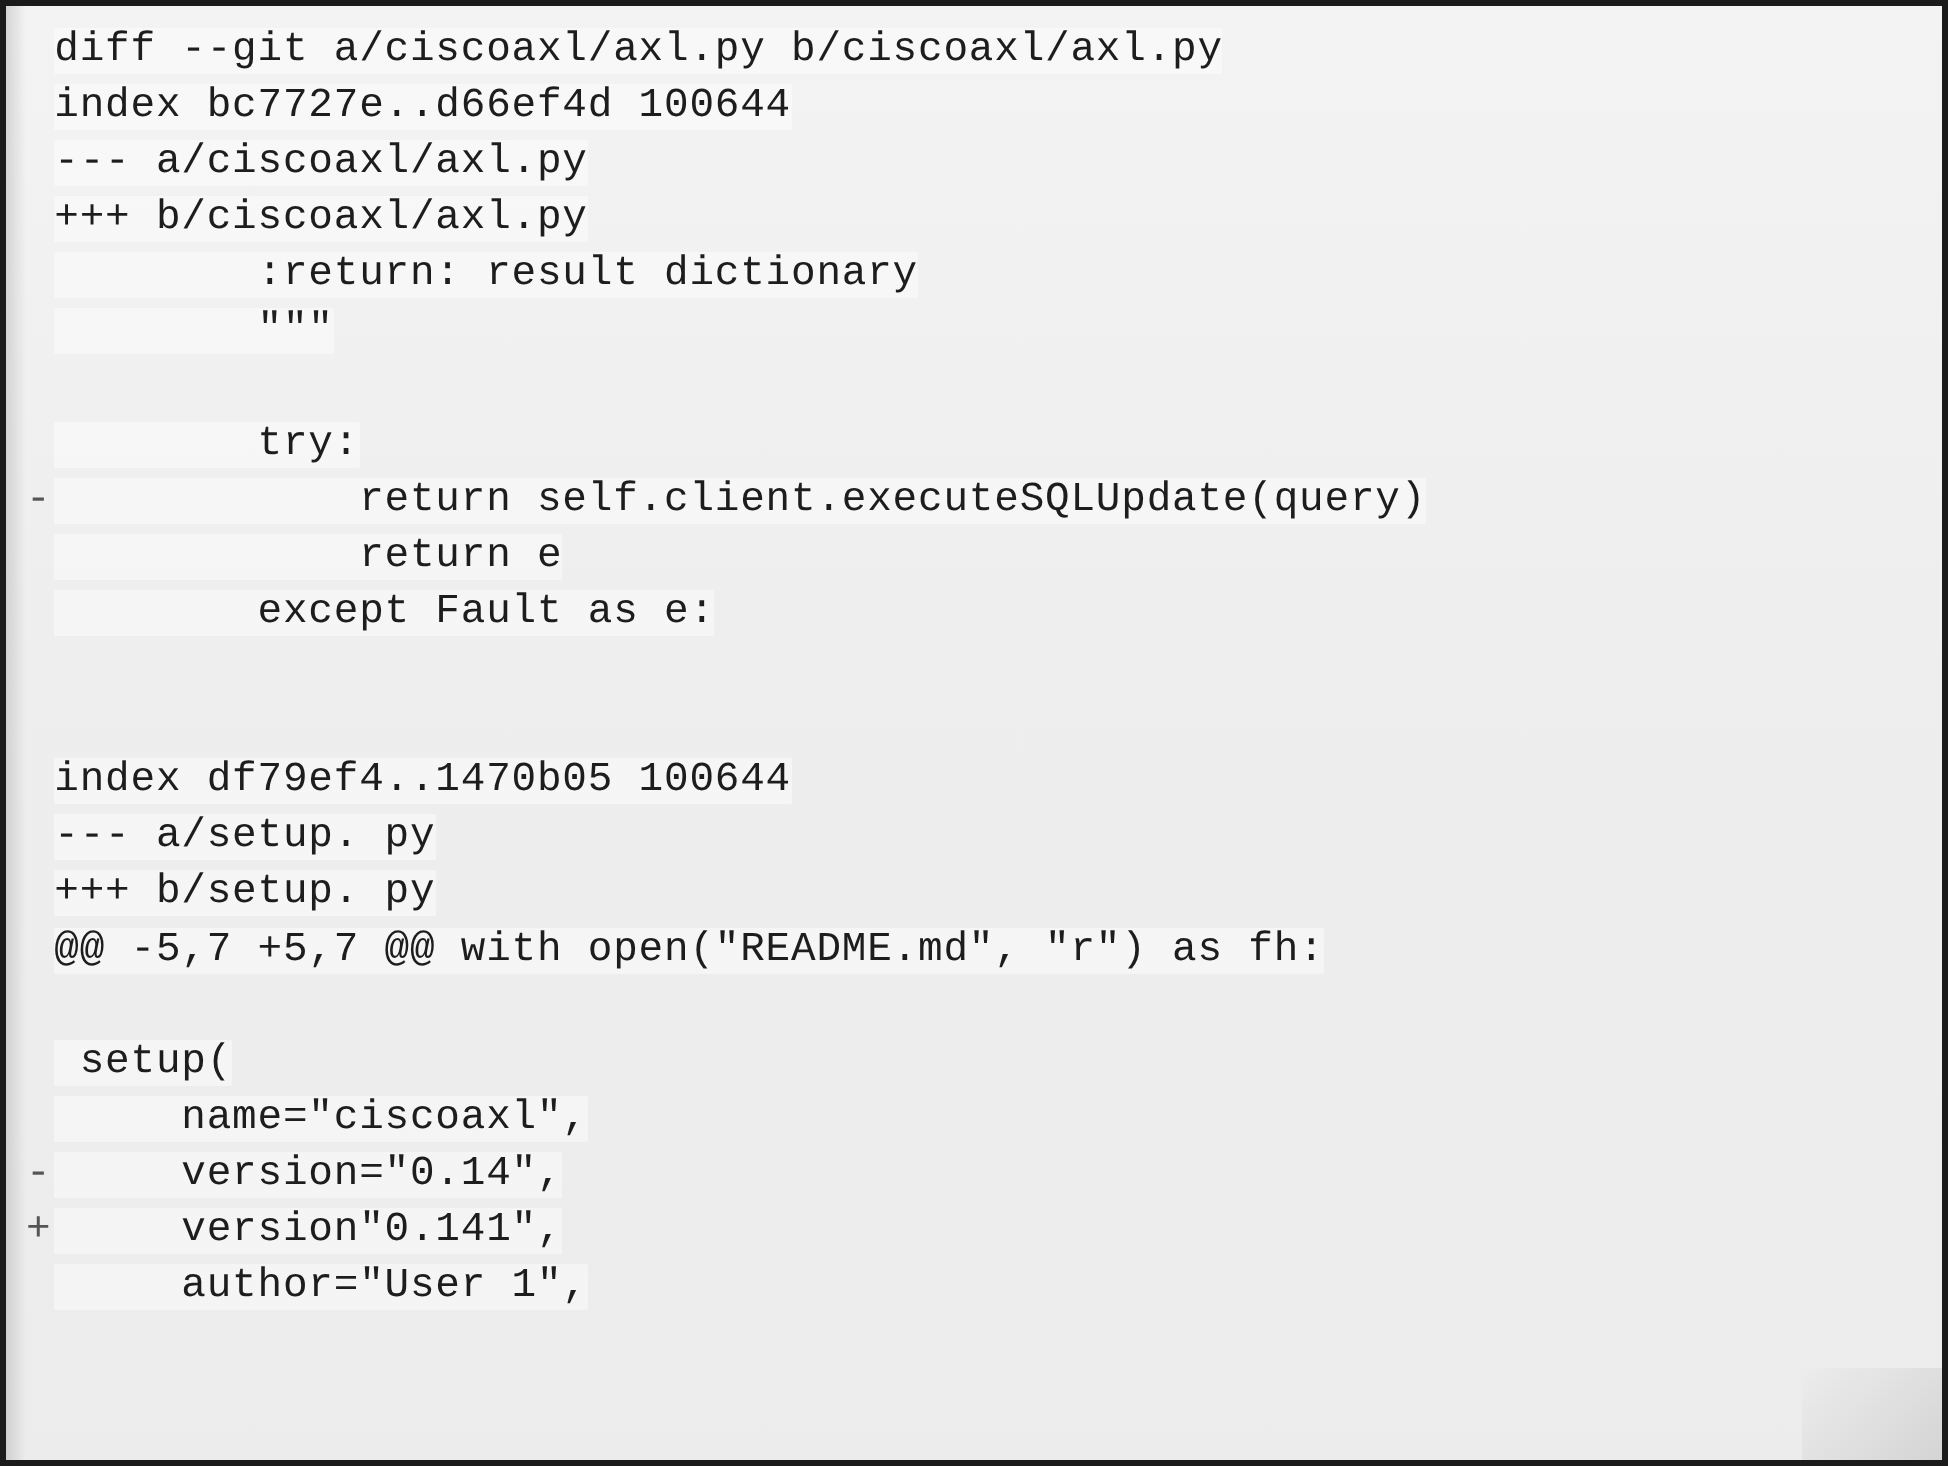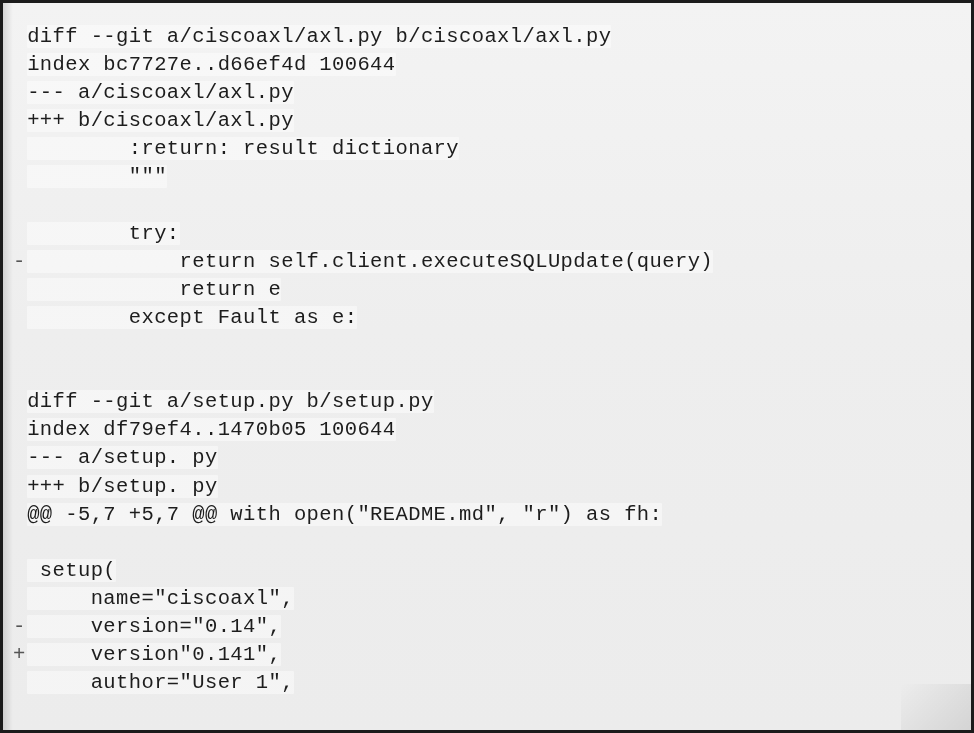--- a/index.html
+++ b/index.html
@@ -23,21 +23,21 @@
   
   #paper {
     position: absolute;
     inset: 0;
     background:
       linear-gradient(180deg, #f3f3f3 0%, #eeeeee 45%, #ececec 100%);
   }
 
   #diff-body {
     position: relative;
-    padding: 20px 8px 8px 10px;
+    padding: 9px 8px 8px 10px;
     box-sizing: border-box;
     height: 100%;
   }
 
   .diff-line {
     display: block;
     height: 28.1px;
     line-height: 28.1px;
     font-size: 20.5px;
     letter-spacing: 0.4px;
@@ -97,21 +97,20 @@
       <div class="diff-line newfile"><span class="marker"></span><span class="txt">+++ b/ciscoaxl/axl.py</span></div>
       <div class="diff-line context"><span class="marker"></span><span class="txt">        :return: result dictionary</span></div>
       <div class="diff-line context"><span class="marker"></span><span class="txt">        """</span></div>
       <div class="diff-line blank"><span class="marker"></span><span class="txt"></span></div>
       <div class="diff-line context"><span class="marker"></span><span class="txt">        try:</span></div>
       <div class="diff-line minus"><span class="marker">-</span><span class="txt">            return self.client.executeSQLUpdate(query)</span></div>
       <div class="diff-line context"><span class="marker"></span><span class="txt">            return e</span></div>
       <div class="diff-line context"><span class="marker"></span><span class="txt">        except Fault as e:</span></div>
       <div class="diff-line blank"><span class="marker"></span><span class="txt"></span></div>
       <div class="diff-line blank"><span class="marker"></span><span class="txt"></span></div>
-      <div class="diff-line meta"><span class="marker"></span><span class="txt">diff --git a/setup.py b/setup.py</span></div>
       <div class="diff-line meta"><span class="marker"></span><span class="txt">index df79ef4..1470b05 100644</span></div>
       <div class="diff-line oldfile"><span class="marker"></span><span class="txt">--- a/setup. py</span></div>
       <div class="diff-line newfile"><span class="marker"></span><span class="txt">+++ b/setup. py</span></div>
       <div class="diff-line hunk"><span class="marker"></span><span class="txt">@@ -5,7 +5,7 @@ with open("README.md", "r") as fh:</span></div>
       <div class="diff-line blank"><span class="marker"></span><span class="txt"></span></div>
       <div class="diff-line context"><span class="marker"></span><span class="txt"> setup(</span></div>
       <div class="diff-line context"><span class="marker"></span><span class="txt">     name="ciscoaxl",</span></div>
       <div class="diff-line minus"><span class="marker">-</span><span class="txt">     version="0.14",</span></div>
       <div class="diff-line plus"><span class="marker">+</span><span class="txt">     version"0.141",</span></div>
       <div class="diff-line context"><span class="marker"></span><span class="txt">     author="User 1",</span></div>

